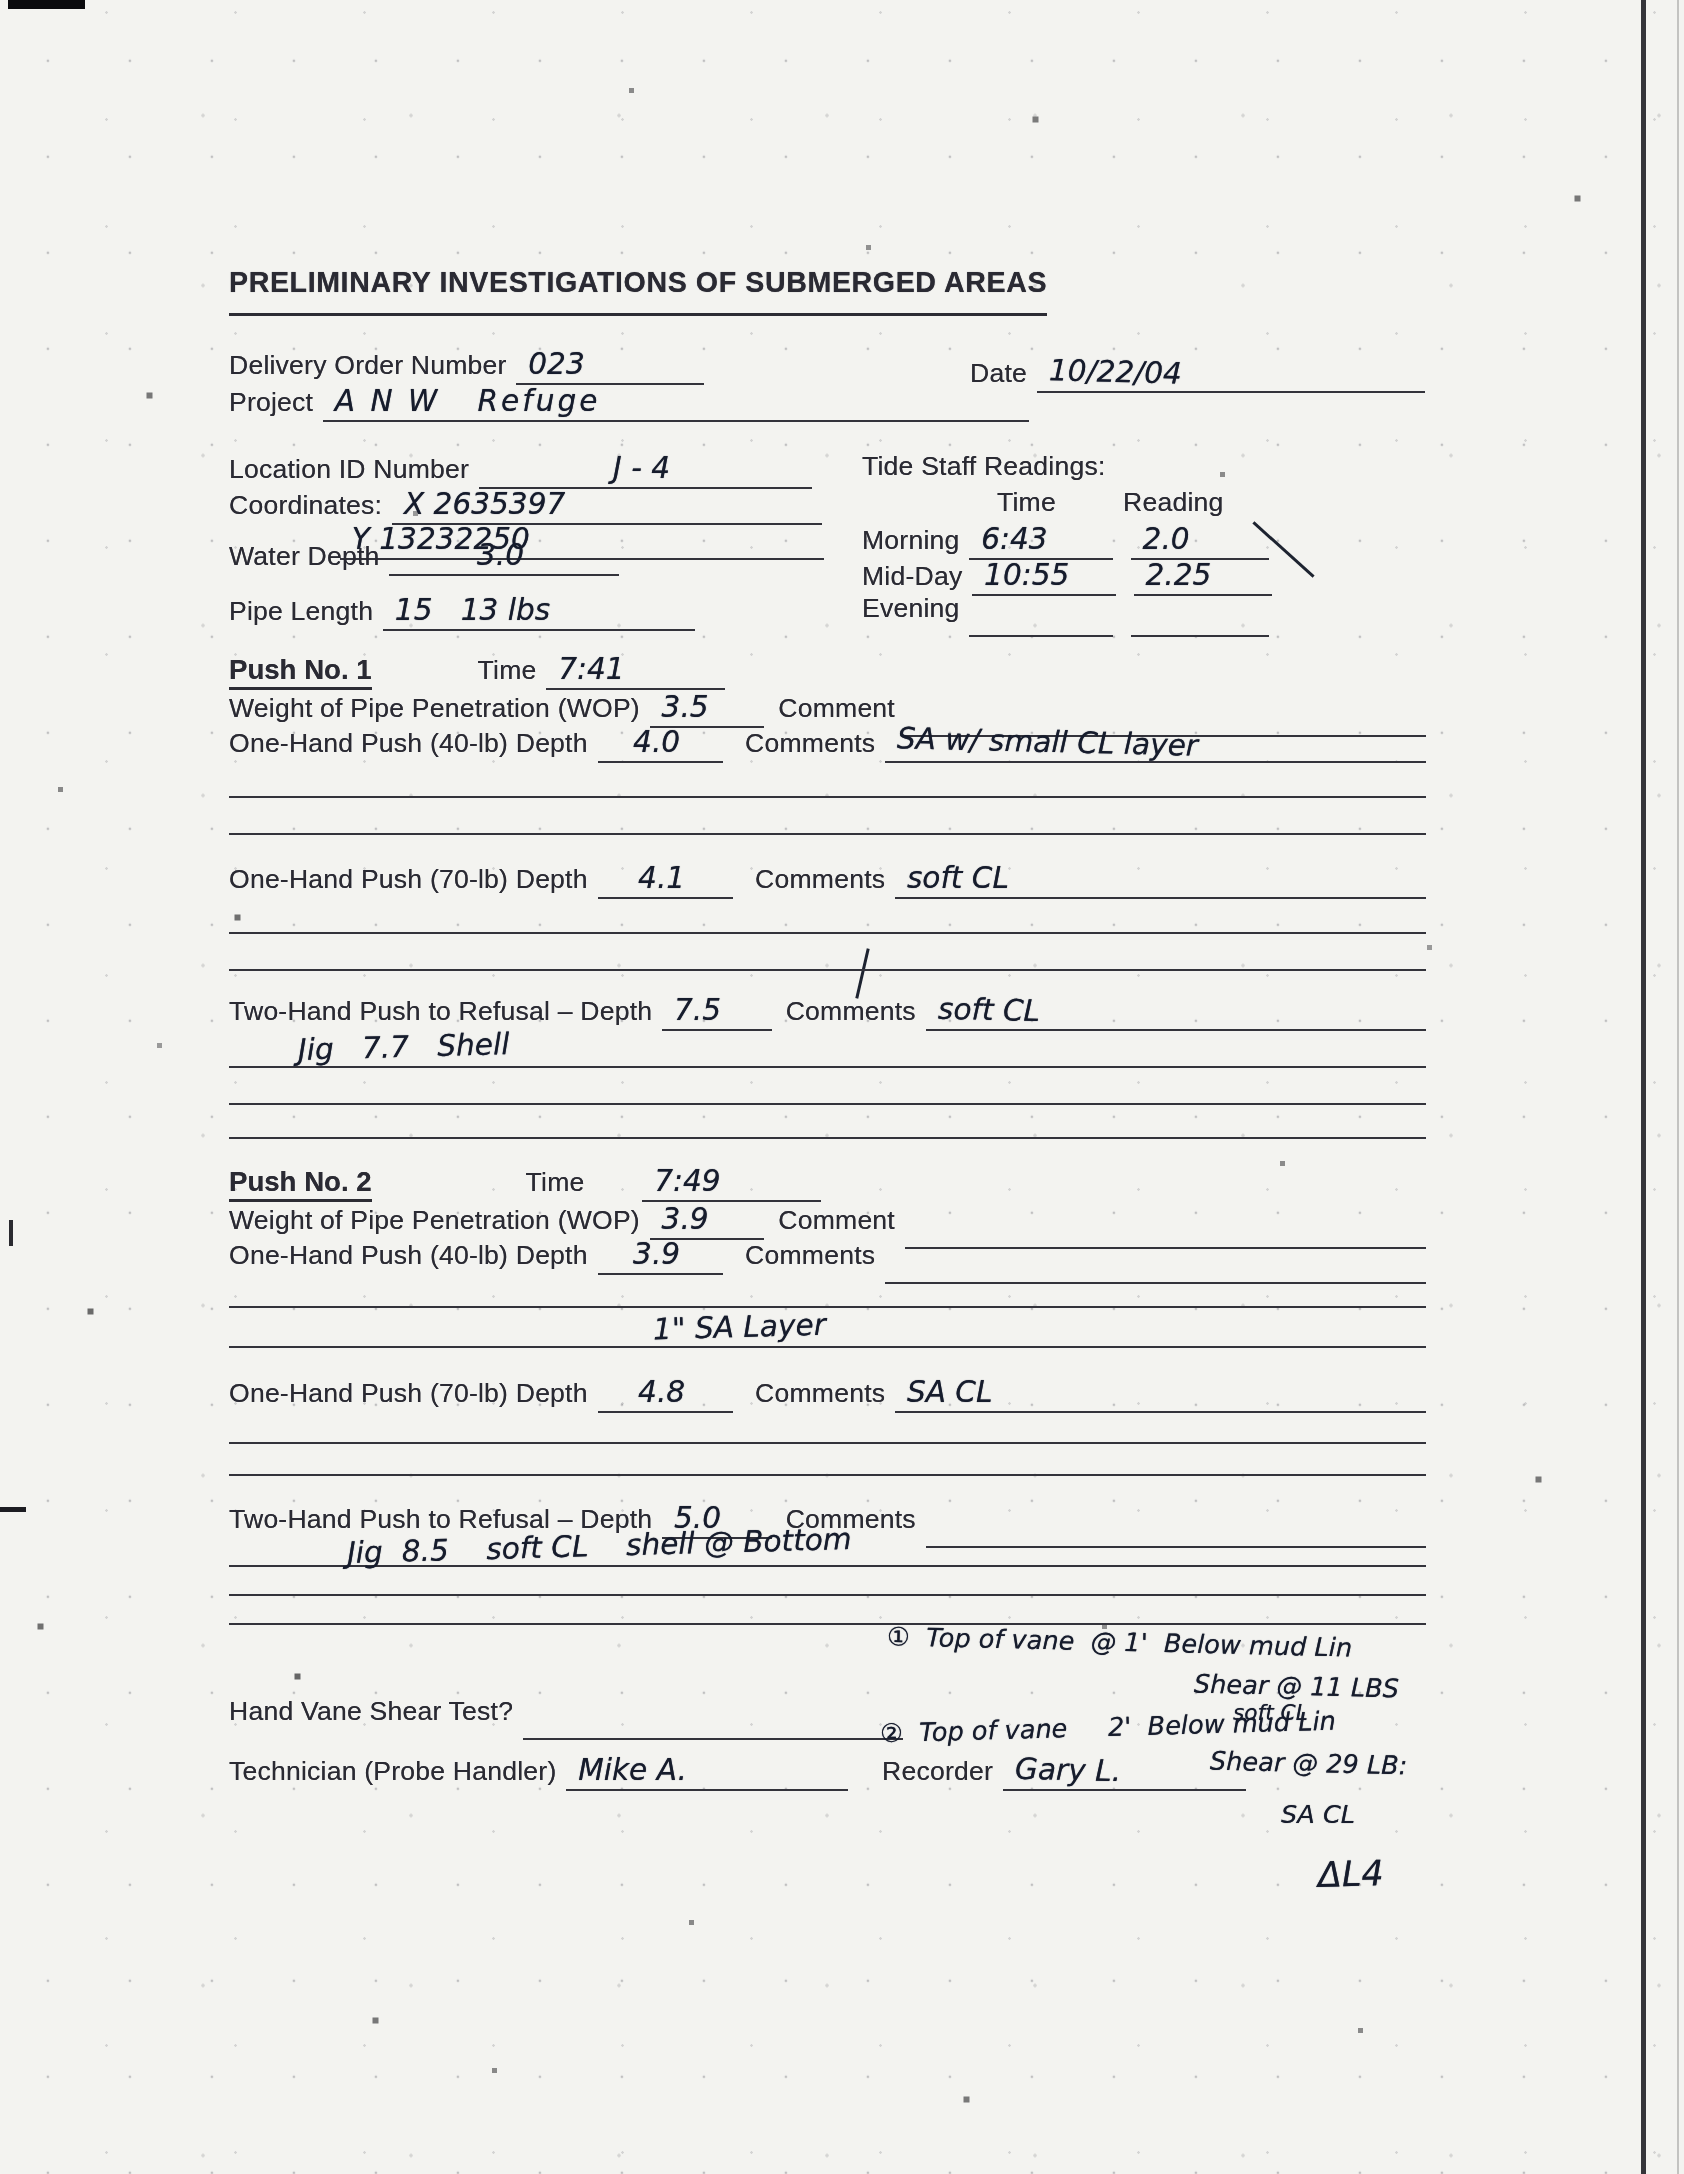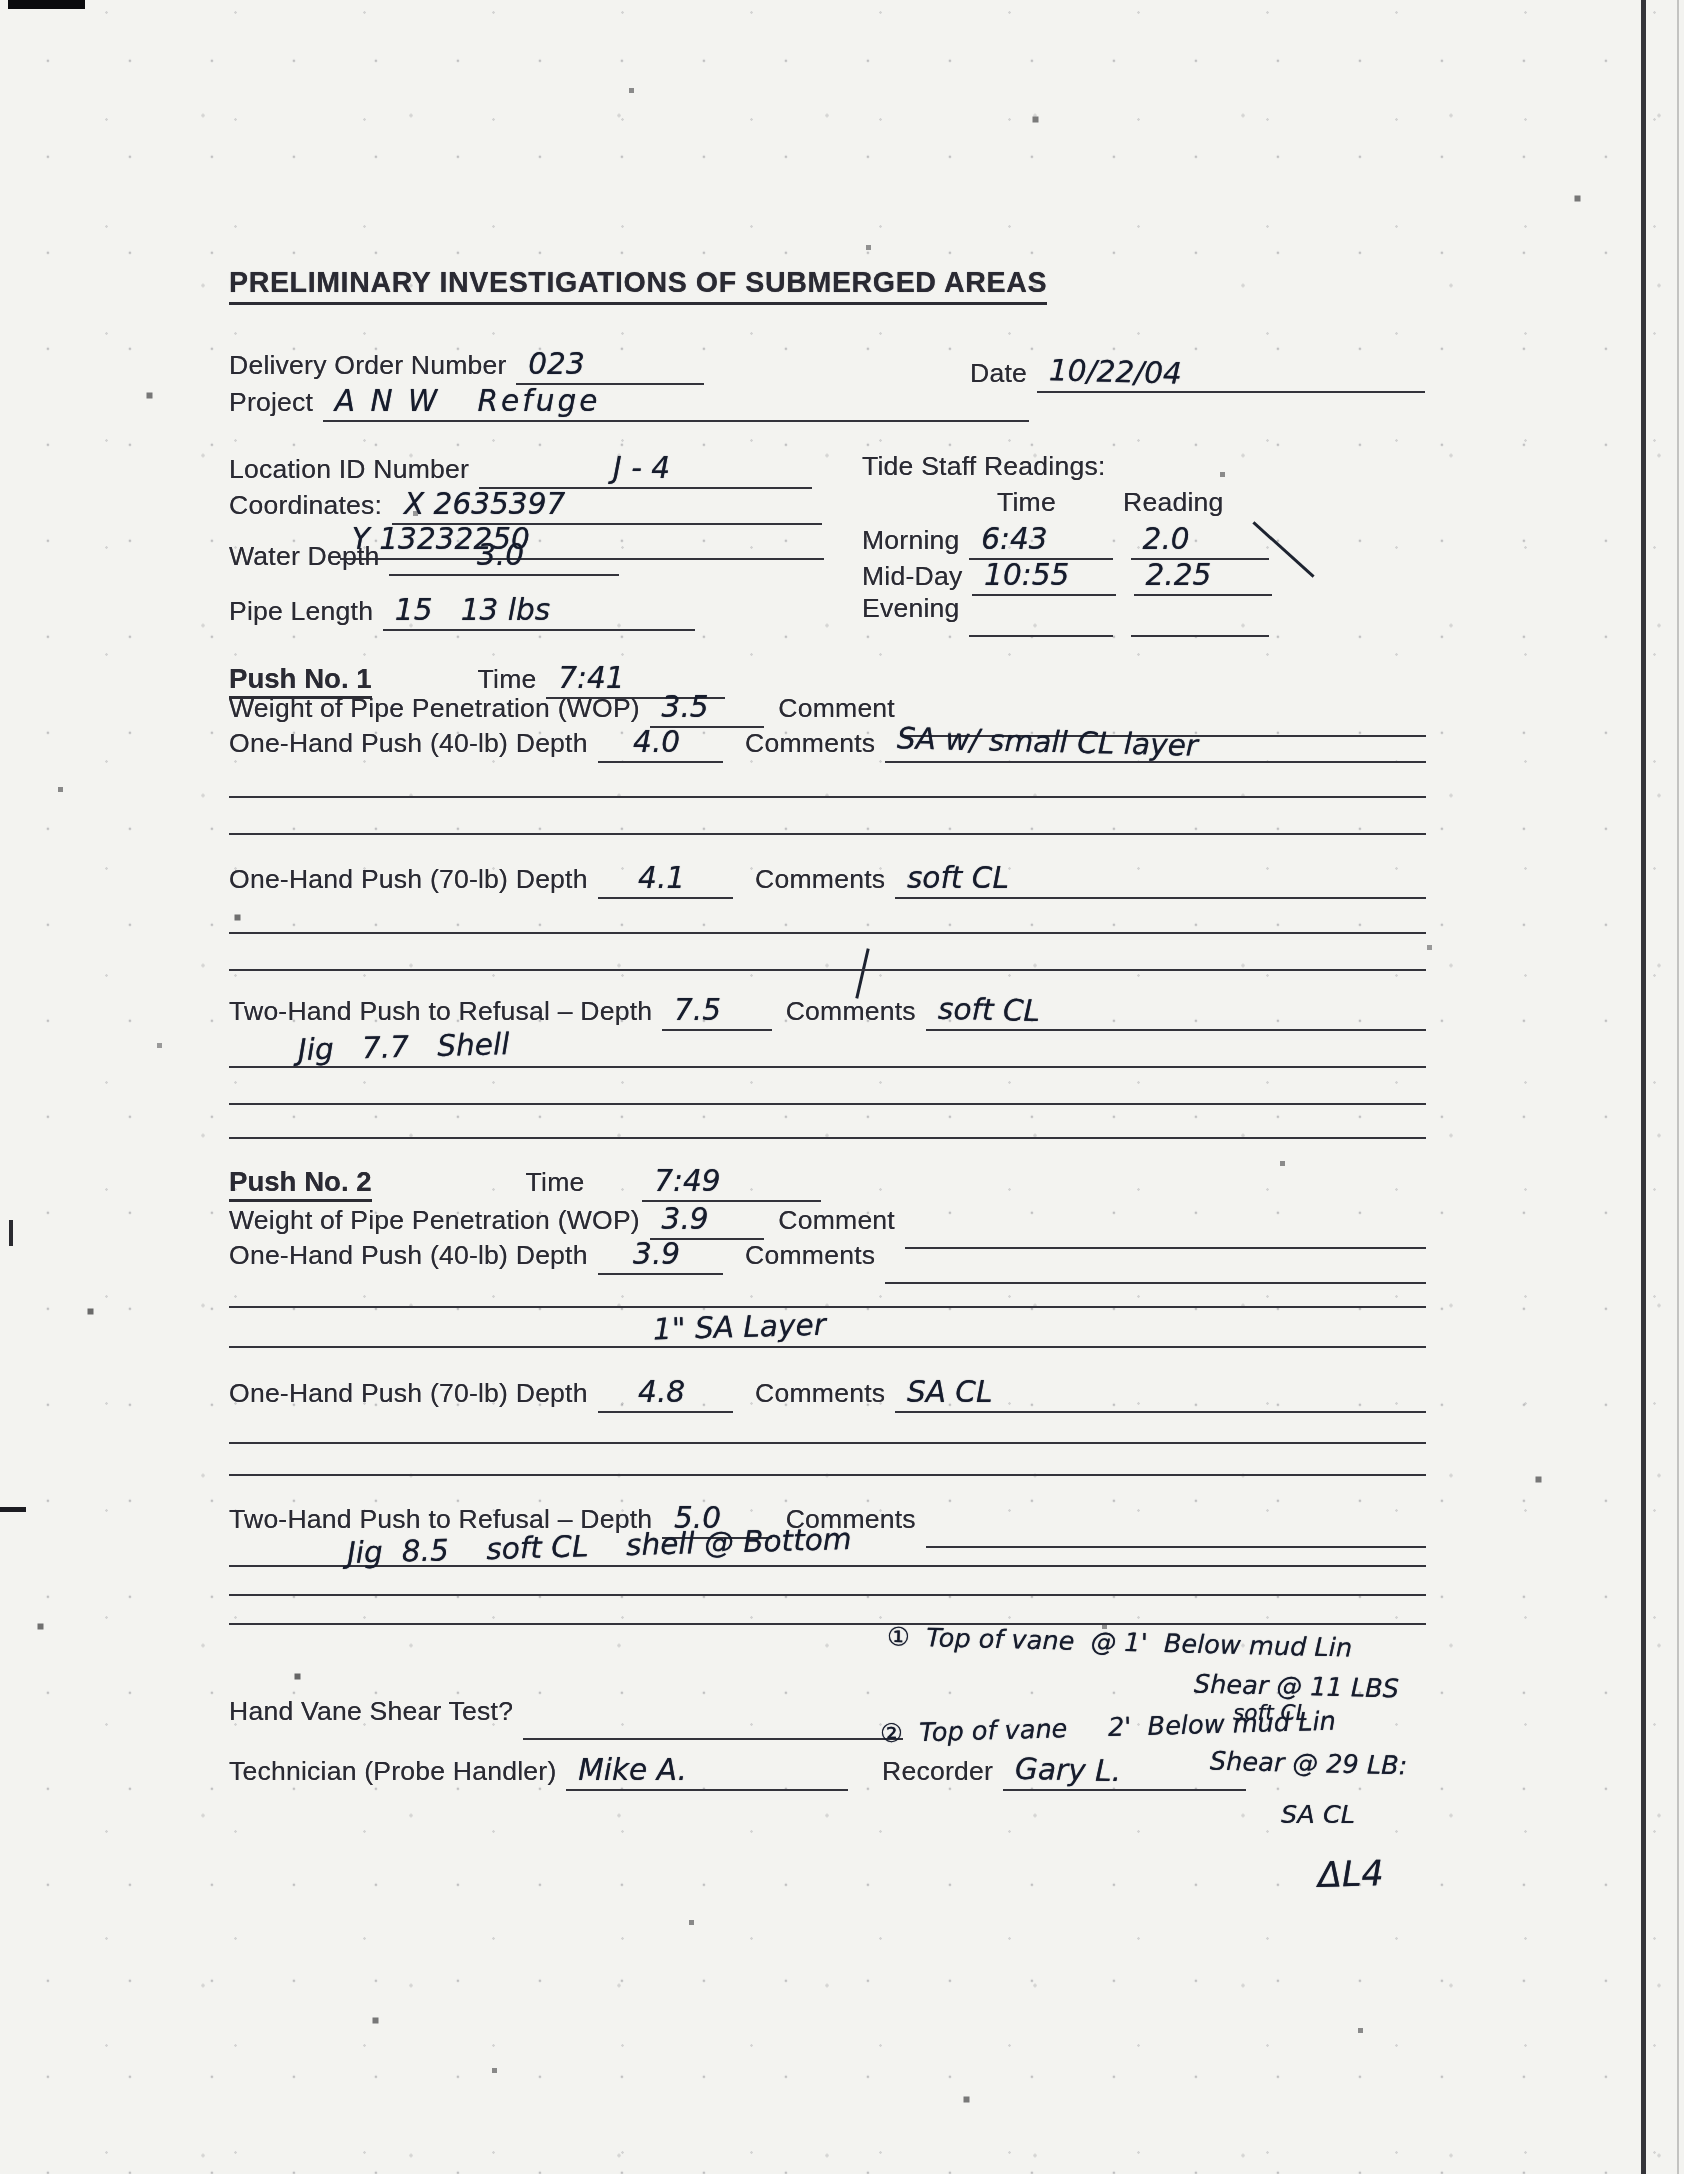--- a/index.html
+++ b/index.html
@@ -14,21 +14,21 @@
       radial-gradient(circle, rgba(50,50,60,.16) 1.4px, transparent 2.1px);
     background-size:82px 96px, 129px 107px, 208px 170px;
     background-position:6.9px 12.8px, 42px 66px, 99px 30.5px;
     overflow:hidden;
     font-family:"Liberation Sans", sans-serif;
     color:#2a2a33;
   }
   .r{position:absolute;left:229px;display:flex;align-items:baseline;}
   .lbl{font-size:26.6px;letter-spacing:0.2px;white-space:pre;text-shadow:0 0 0.6px rgba(40,40,50,.75);}
   .hdr{font-size:27.6px;font-weight:bold;border-bottom:3px solid #2c2c34;padding-bottom:1px;white-space:pre;text-shadow:0 0 0.6px rgba(40,40,50,.8);}
-  .title{font-size:28.6px;font-weight:bold;letter-spacing:0.6px;border-bottom:3px solid #2c2c34;padding-bottom:3px;white-space:pre;text-shadow:0 0 0.7px rgba(30,30,40,.8);}
+  .title{font-size:28.6px;font-weight:bold;letter-spacing:0.6px;border-bottom:3px solid #2c2c34;padding-bottom:14px;white-space:pre;text-shadow:0 0 0.7px rgba(30,30,40,.8);}
   .fill{border-bottom:2px solid #33333b;display:inline-flex;align-items:center;padding:0 3.9px 2px 11.8px;margin-left:9.9px;}
   .fill::after{content:"\00a0";font-size:27.6px;}
   .grow{flex:1;}
   .ctr{justify-content:center;padding-left:3.9px;}
   .ml{margin-left:21.7px;}
   .ml-sm{margin-left:13.8px;}
   .hw{
     display:inline-block;
     font-family:"DejaVu Sans", sans-serif;
     font-style:italic;
@@ -159,21 +159,21 @@
   <div class="r" style="left:862px;top:593px;">
     <span class="lbl">Evening</span>
     <span class="fill" style="width:128px;">
         <span class="hw"></span>
       </span>
     <span class="fill" style="width:123px;margin-left:17.7px;">
         <span class="hw"></span>
       </span>
   </div>
 
-  <div class="r" style="top:652px;margin-top:9px;">
+  <div class="r" style="top:652px;">
     <span class="hdr">Push No. 1</span>
     <span class="lbl" style="margin-left:106px;">Time</span>
     <span class="fill" style="width:163px;">
         <span class="hw">7:41</span>
       </span>
   </div>
 
   <div class="r" style="top:690px;width:1197px;">
     <span class="lbl">Weight of Pipe Penetration (WOP)</span>
     <span class="fill" style="width:99px;">

